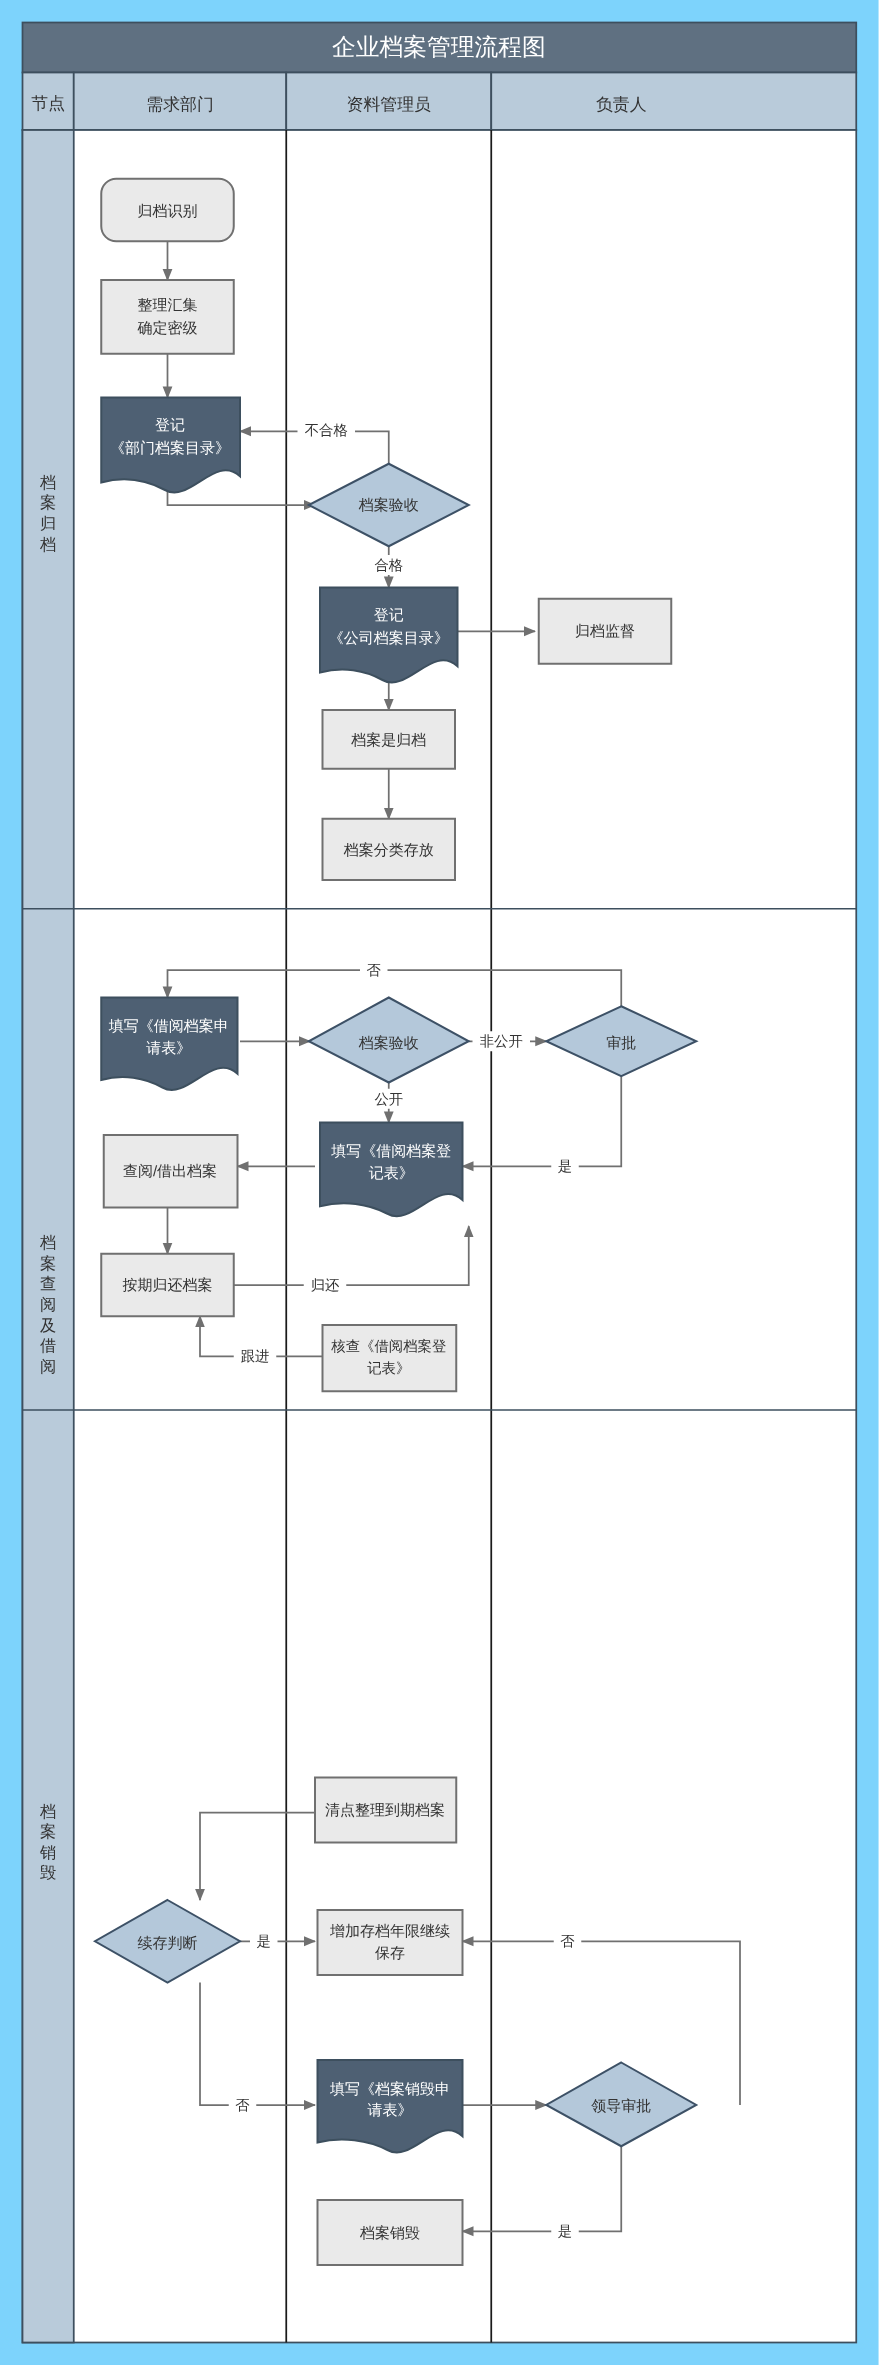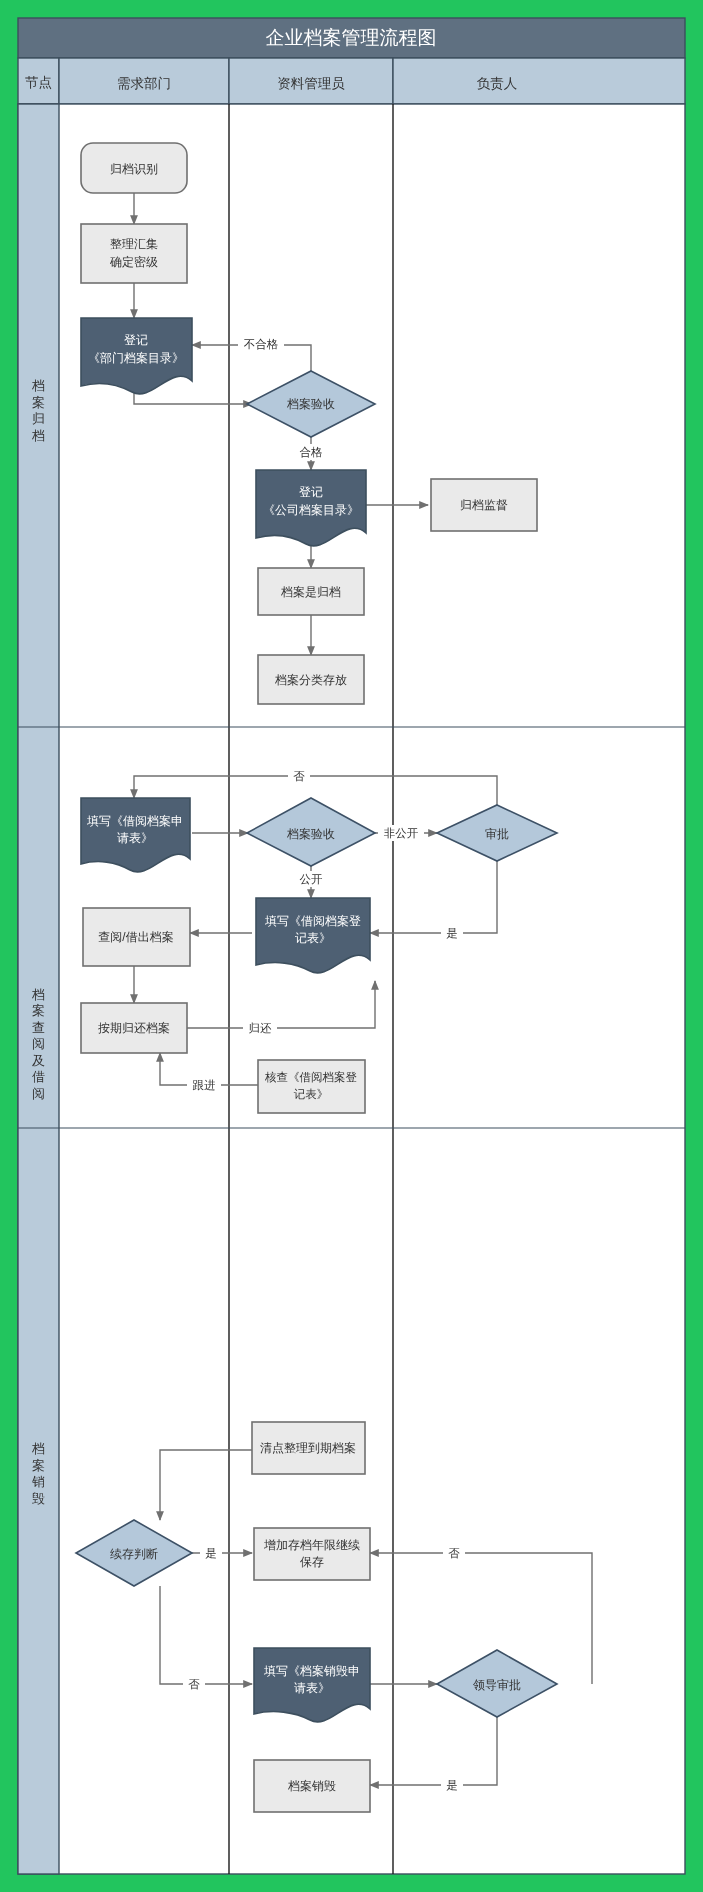--- a/index.html
+++ b/index.html
@@ -1,17 +1,17 @@
 <!DOCTYPE html>
 <html><head>
 <meta charset="utf-8">
 <style>
   html,body{margin:0;padding:0;background:#ffffff;}
   body{font-family:"Liberation Sans","DejaVu Sans",sans-serif;}
-  #root{position:relative;width:703px;height:1892px;background:#22c55e;}
+  #root{position:relative;width:703px;height:1892px;background:#7dd3fc;}
   svg{display:block;}
   .nodeText{font-family:"Liberation Sans","DejaVu Sans",sans-serif;font-size:12px;fill:#333333;}
   .nodeTextLight{font-family:"Liberation Sans","DejaVu Sans",sans-serif;font-size:12px;fill:#ffffff;}
   .edgeLabel{font-family:"Liberation Sans","DejaVu Sans",sans-serif;font-size:11.5px;fill:#333333;}
   .hdrText{font-family:"Liberation Sans","DejaVu Sans",sans-serif;font-size:13.5px;fill:#333333;}
   .titleText{font-family:"Liberation Sans","DejaVu Sans",sans-serif;font-size:19px;fill:#ffffff;}
   .sideText{font-family:"Liberation Sans","DejaVu Sans",sans-serif;font-size:13px;fill:#333333;}
   .nodeTextSm{font-family:"Liberation Sans","DejaVu Sans",sans-serif;font-size:11.5px;fill:#333333;}
 </style>
 </head>

